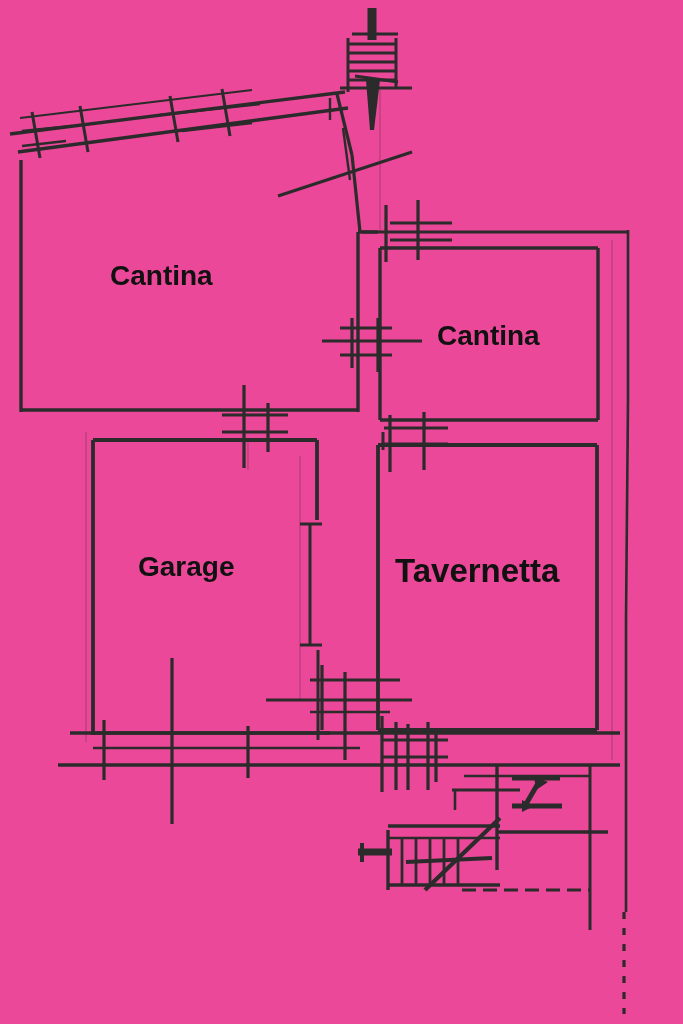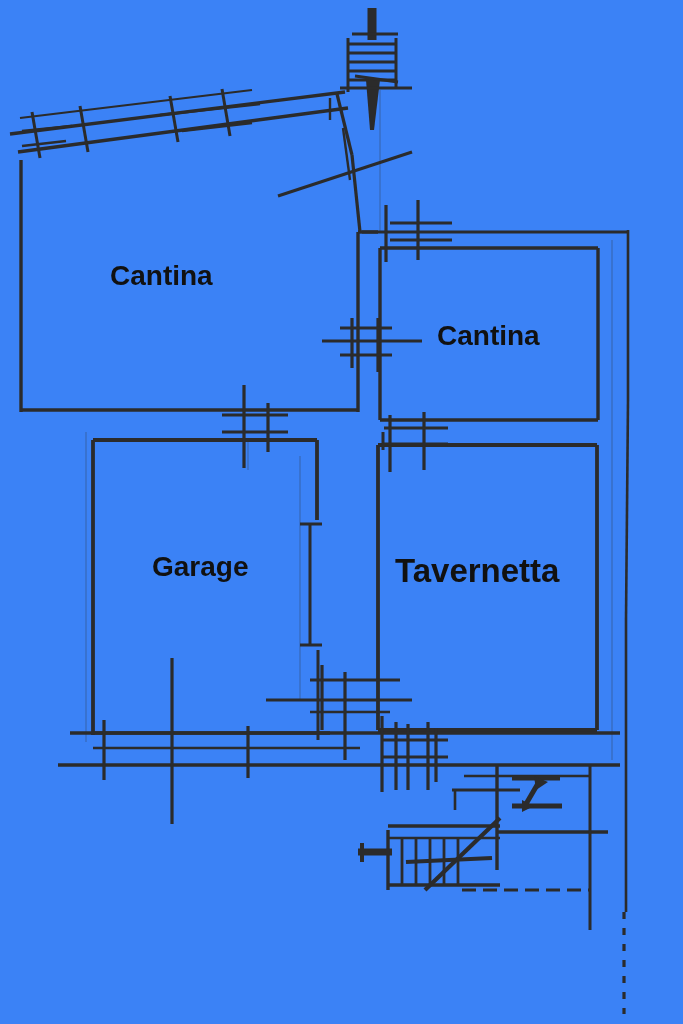--- a/index.html
+++ b/index.html
@@ -7,42 +7,42 @@
     padding: 0;
     background: #ffffff;
   }
   body {
     font-family: "Liberation Sans", sans-serif;
   }
   #plan-root {
     position: relative;
     width: 683px;
     height: 1024px;
-    background: #3b82f6;
+    background: #ec4899;
     overflow: hidden;
   }
   #plan-svg {
     position: absolute;
     left: 0;
     top: 0;
     width: 683px;
     height: 1024px;
   }
   .room-label {
     position: absolute;
     font-family: "Liberation Sans", sans-serif;
     font-weight: bold;
     color: #111111;
     white-space: nowrap;
     letter-spacing: 0px;
     user-select: none;
   }
   #label-cantina-1 { left: 110px; top: 260px; font-size: 28px; }
   #label-cantina-2 { left: 437px; top: 320px; font-size: 28px; }
-  #label-garage    { left: 152px; top: 551px; font-size: 28px; }
+  #label-garage    { left: 138px; top: 551px; font-size: 28px; }
   #label-tavernetta{ left: 395px; top: 552px; font-size: 33px; }
 </style>
 </head>
 <body>
 
 <div id="plan-root">
 
   <svg id="plan-svg" viewBox="0 0 683 1024">
 
     <defs>

